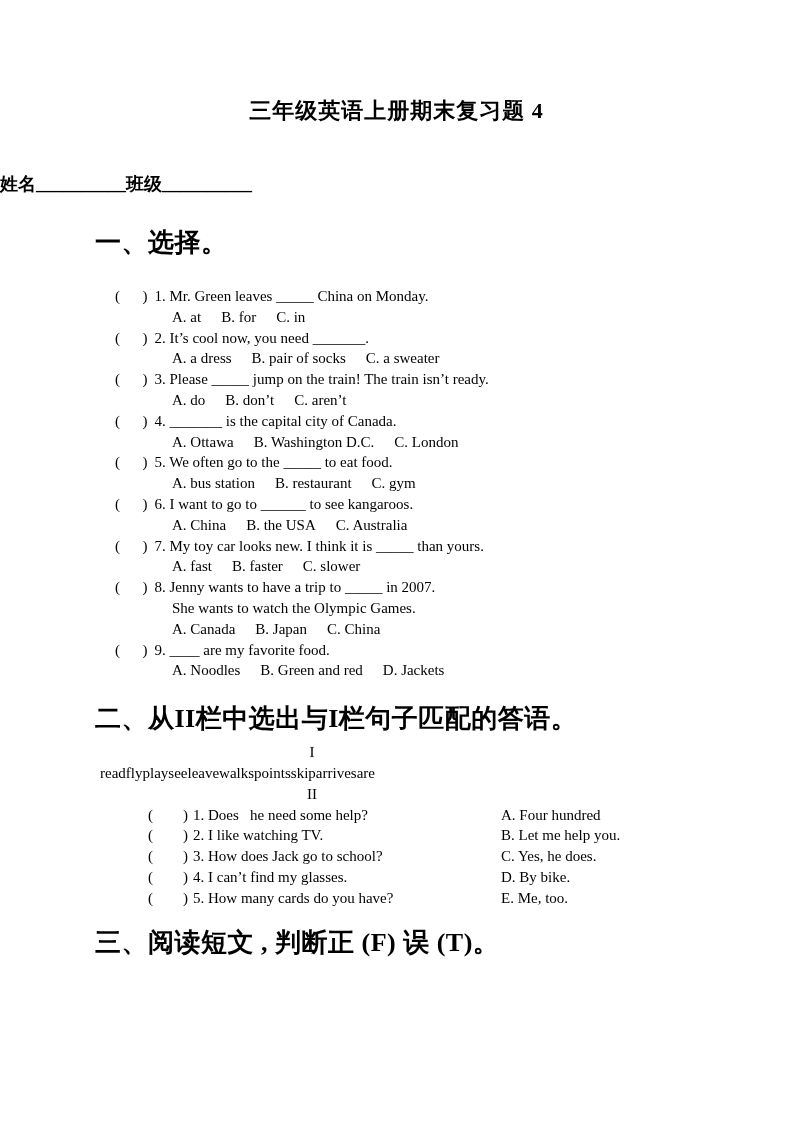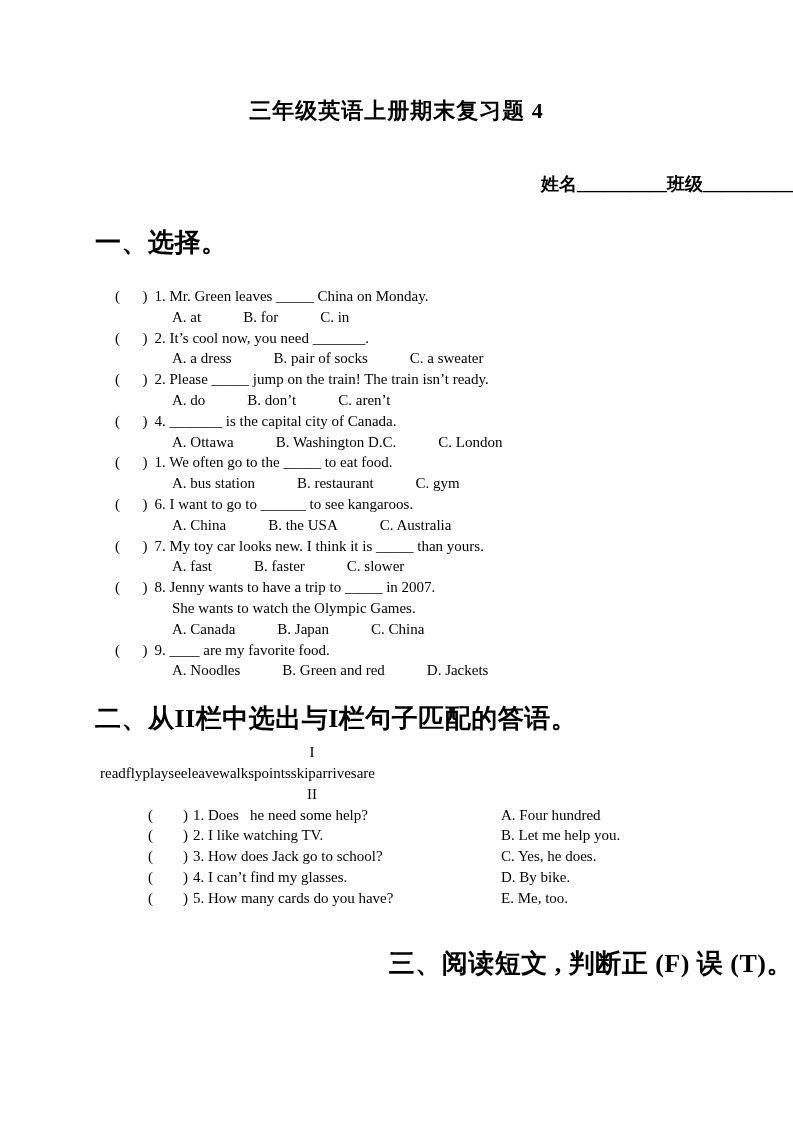--- a/index.html
+++ b/index.html
@@ -10,38 +10,38 @@
     font-family:"Liberation Serif","DejaVu Serif",serif;
     overflow:hidden;
   }
   .page { width:793px; height:1096px; padding-top:96px; }
 
   h1.title {
     font-size:22px; font-weight:bold; text-align:center; line-height:30px;
     letter-spacing:1px;
   }
   .name-line {
-    margin-top:46px; text-align:right;
+    margin-top:46px; text-align:left;
     font-size:18px; font-weight:bold; line-height:25px;
   }
   .name-line span { white-space:pre; }
 
   h2.sec { font-size:26px; font-weight:bold; line-height:27px; margin-left:95px; letter-spacing:0.5px; }
   h2.s1 { margin-top:32px; }
   h2.s2 { margin-top:24px; }
-  h2.s3 { margin-top:41px;text-align:right; }
+  h2.s3 { margin-top:20px; }
 
   .questions {
     margin-top:30px; margin-left:115px;
     font-size:15px; line-height:20.8px;
   }
   .marker { white-space:pre; }
   .stem { white-space:pre-wrap; padding-left:7px; }
   .q-extra { margin-left:57px; white-space:pre-wrap; }
-  .q-options { display:flex; gap:42px; margin-left:57px; }
+  .q-options { display:flex; gap:20px; margin-left:57px; }
   .q-options span { white-space:pre; }
 
   .wordbank {
     margin-top:10px; margin-left:100px; width:424px;
     font-size:15px; line-height:20.8px;
   }
   .col-label { text-align:center; }
   .words { display:flex; }
 
   .pairs { margin-left:148px; font-size:15px; line-height:20.8px; }
@@ -73,37 +73,37 @@
       </div>
       <div class="question">
         <div class="q-line"><span class="marker">(      )</span><span class="stem">2. It’s cool now, you need _______.</span></div>
         <div class="q-options">
           <span class="opt">A. a dress</span>
           <span class="opt">B. pair of socks</span>
           <span class="opt">C. a sweater</span>
         </div>
       </div>
       <div class="question">
-        <div class="q-line"><span class="marker">(      )</span><span class="stem">2. Please _____ jump on the train! The train isn’t ready.</span></div>
+        <div class="q-line"><span class="marker">(      )</span><span class="stem">3. Please _____ jump on the train! The train isn’t ready.</span></div>
         <div class="q-options">
           <span class="opt">A. do</span>
           <span class="opt">B. don’t</span>
           <span class="opt">C. aren’t</span>
         </div>
       </div>
       <div class="question">
         <div class="q-line"><span class="marker">(      )</span><span class="stem">4. _______ is the capital city of Canada.</span></div>
         <div class="q-options">
           <span class="opt">A. Ottawa</span>
           <span class="opt">B. Washington D.C.</span>
           <span class="opt">C. London</span>
         </div>
       </div>
       <div class="question">
-        <div class="q-line"><span class="marker">(      )</span><span class="stem">1. We often go to the _____ to eat food.</span></div>
+        <div class="q-line"><span class="marker">(      )</span><span class="stem">5. We often go to the _____ to eat food.</span></div>
         <div class="q-options">
           <span class="opt">A. bus station</span>
           <span class="opt">B. restaurant</span>
           <span class="opt">C. gym</span>
         </div>
       </div>
       <div class="question">
         <div class="q-line"><span class="marker">(      )</span><span class="stem">6. I want to go to ______ to see kangaroos.</span></div>
         <div class="q-options">
           <span class="opt">A. China</span>

